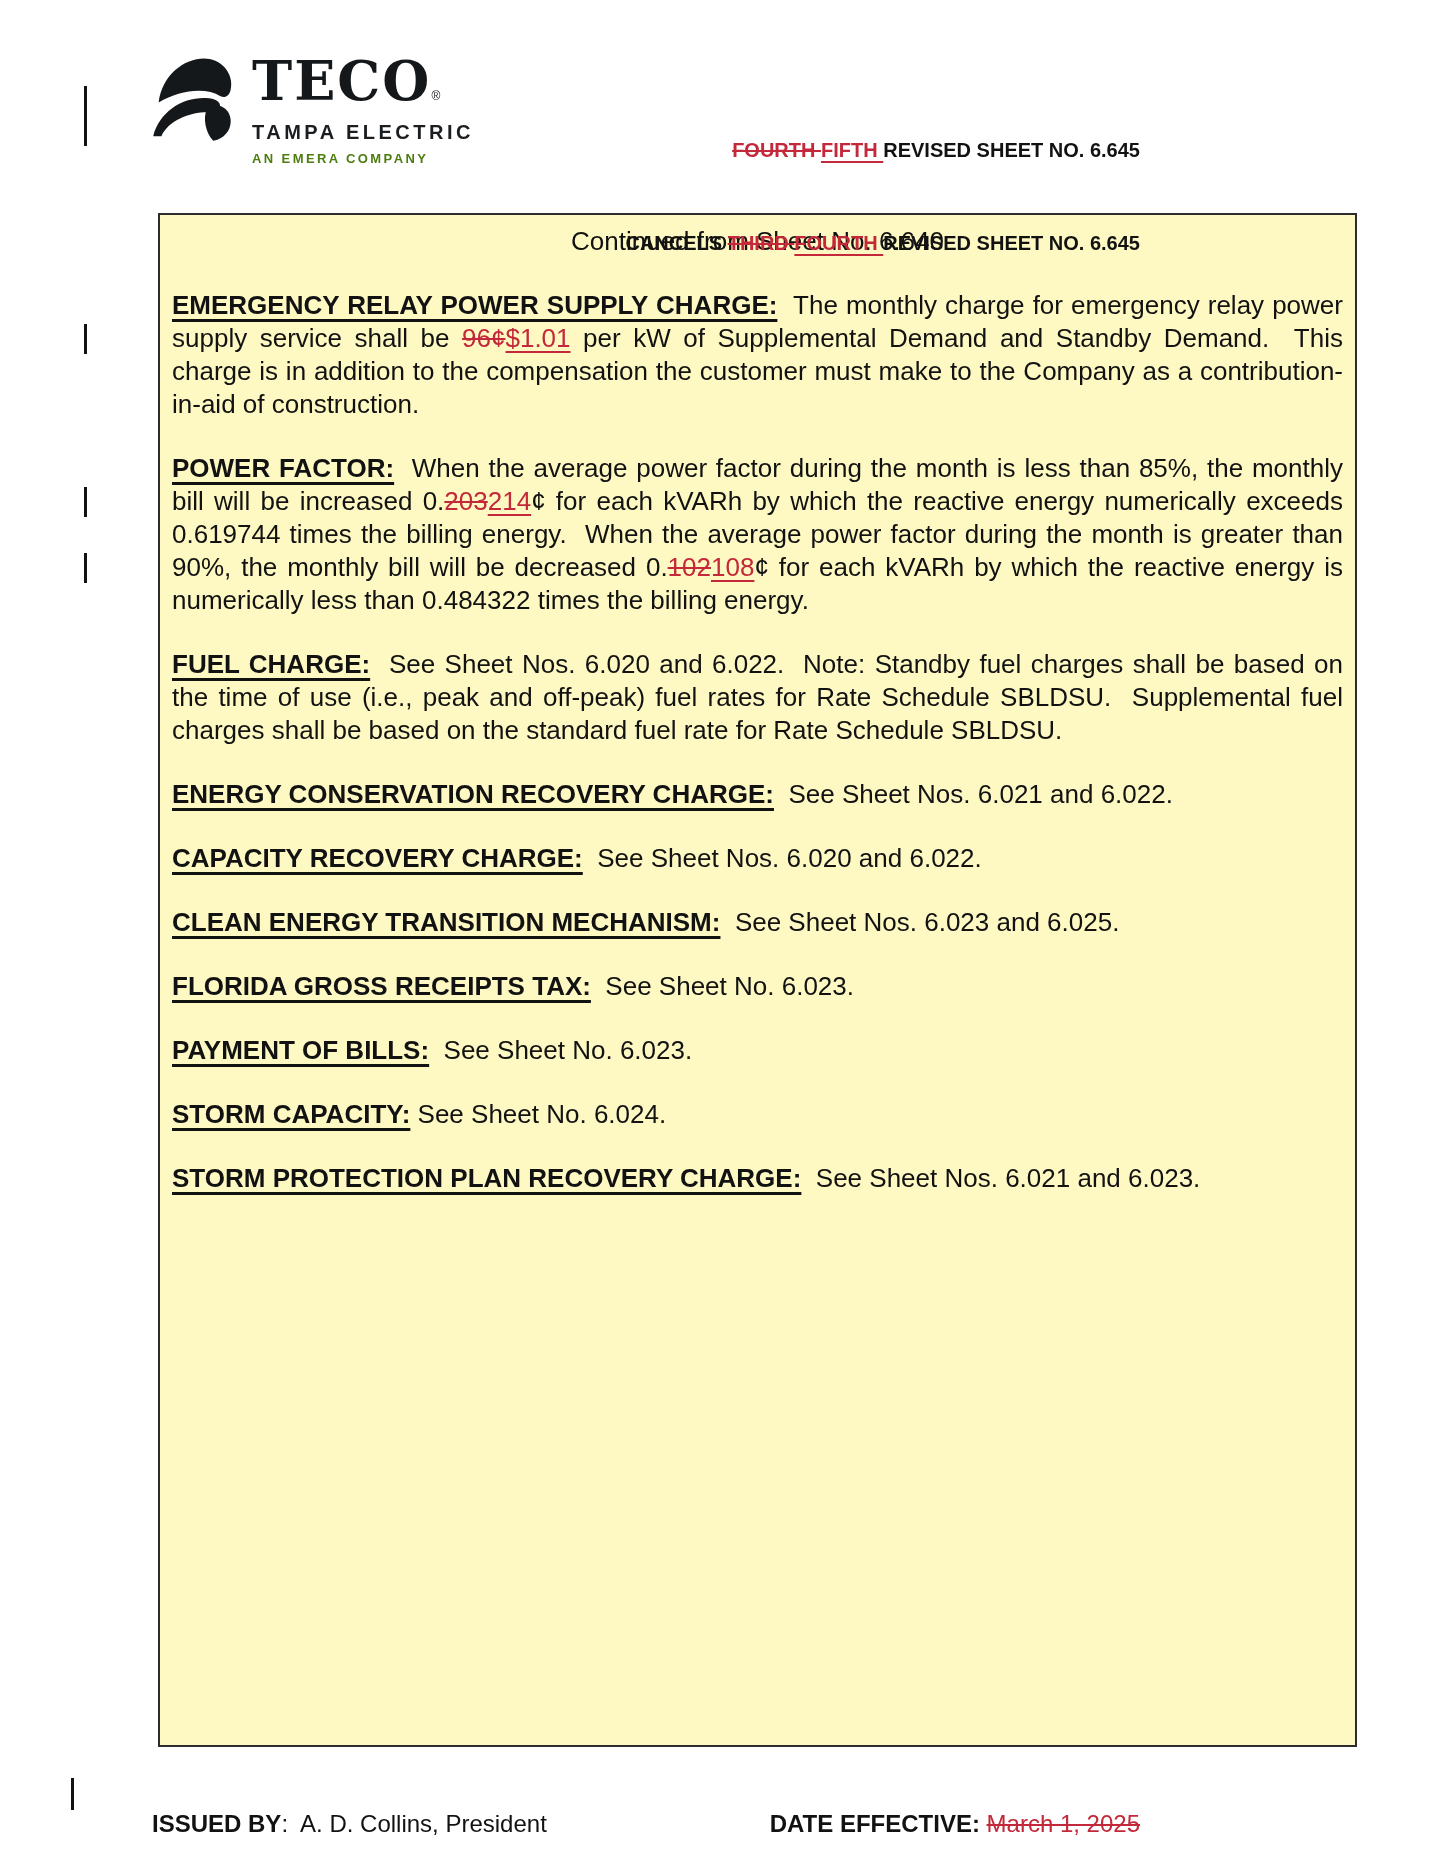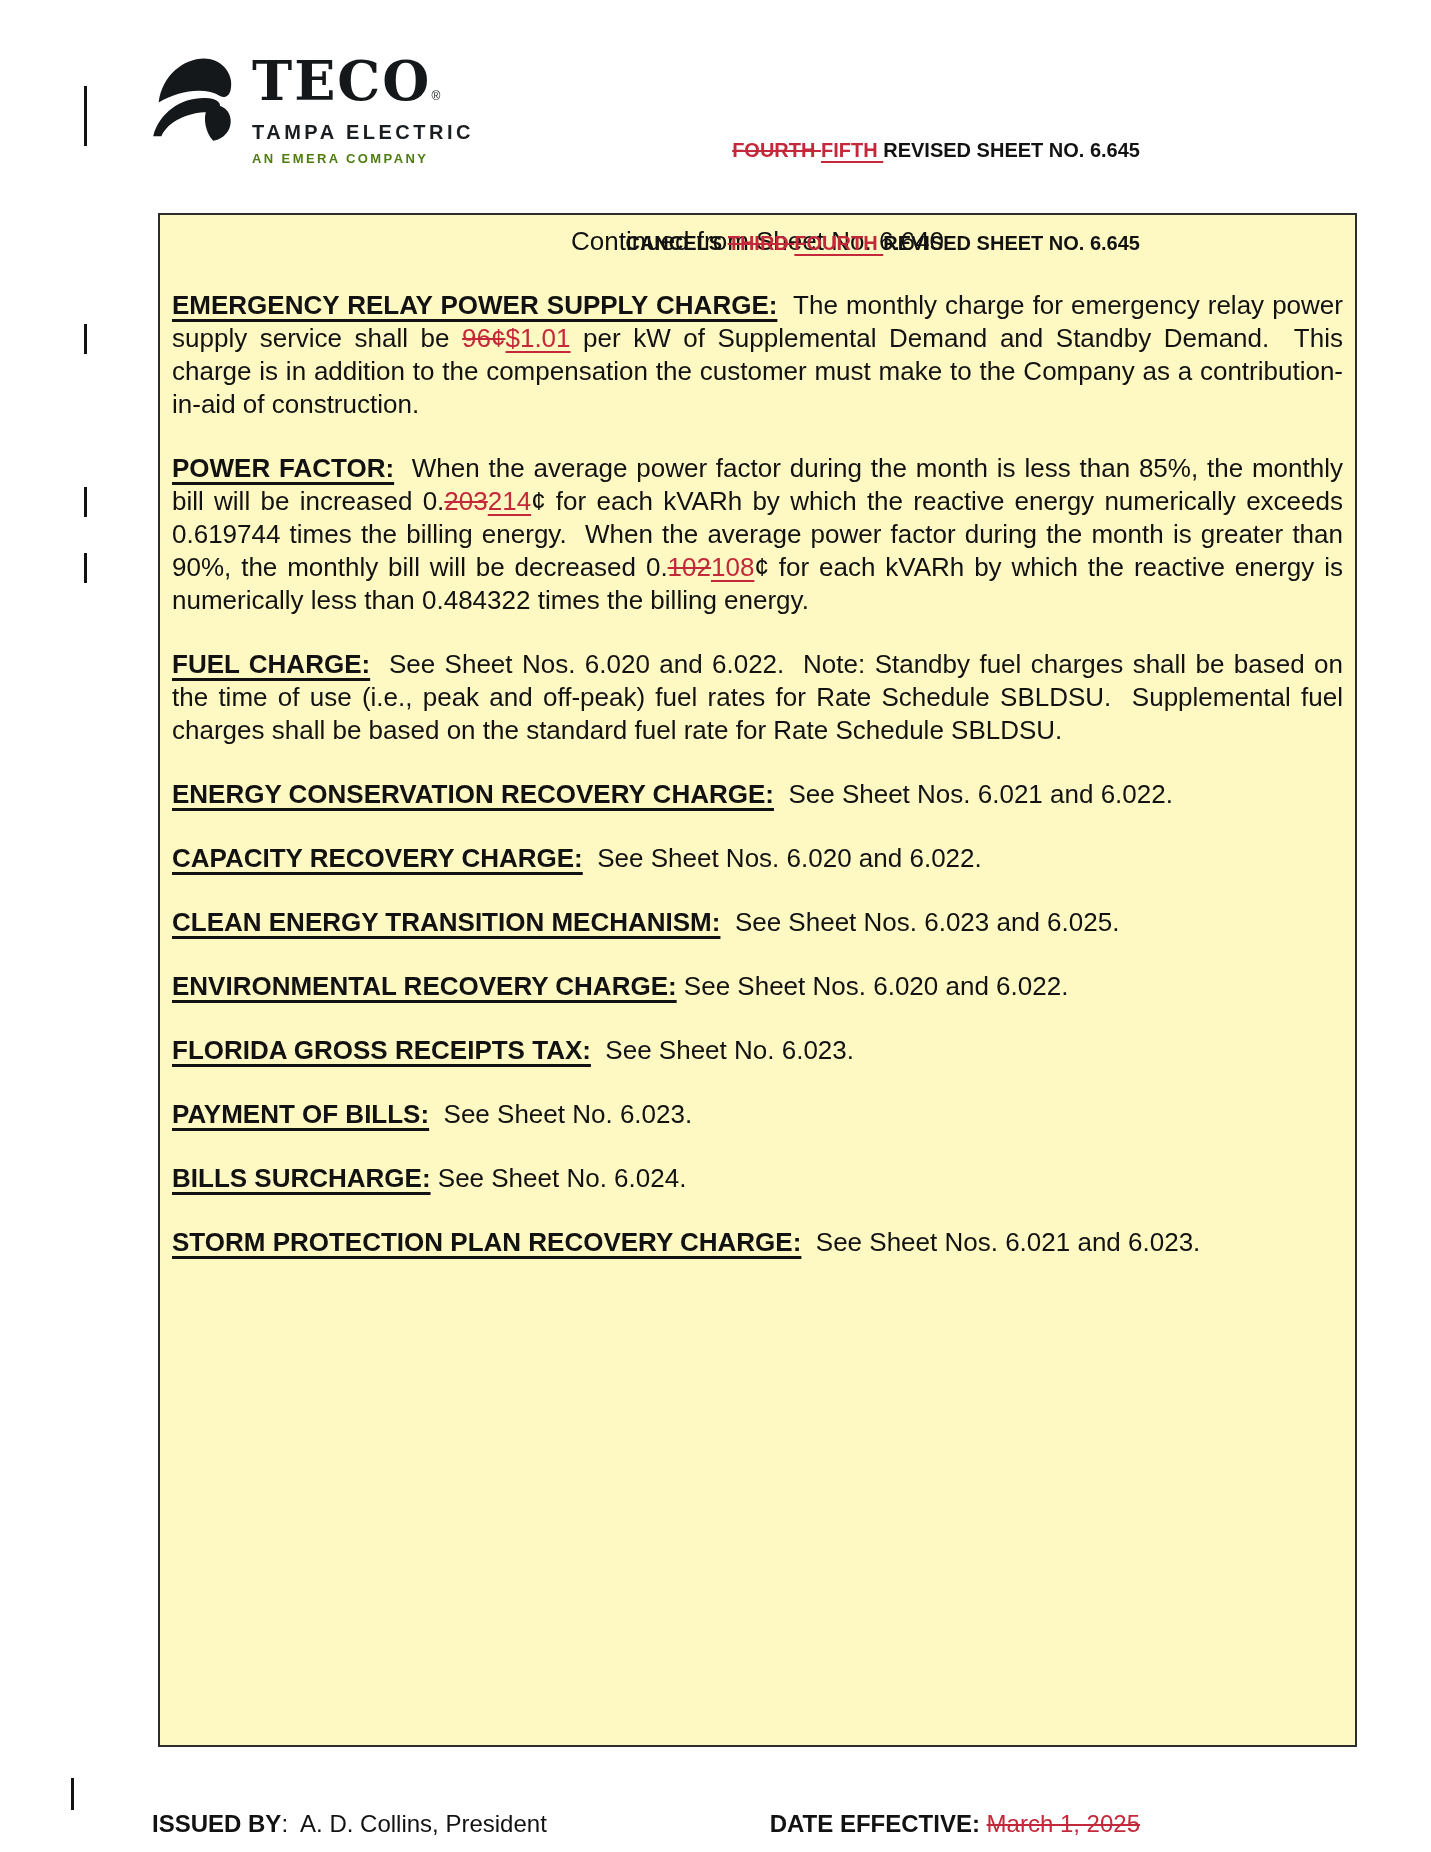--- a/index.html
+++ b/index.html
@@ -84,24 +84,23 @@
 
   <div class="sheet-box">
     <div class="continued">Continued from Sheet No. 6.640</div>
     <div id="sections">
         <p class="section"><span class="hd">EMERGENCY RELAY POWER SUPPLY CHARGE:</span><span class="txt">  The monthly charge for emergency relay power supply service shall be </span><span class="del">96¢</span><span class="ins">$1.01</span><span class="txt"> per kW of Supplemental Demand and Standby Demand.  This charge is in addition to the compensation the customer must make to the Company as a contribution-in-aid of construction.</span></p>
         <p class="section"><span class="hd">POWER FACTOR:</span><span class="txt">  When the average power factor during the month is less than 85%, the monthly bill will be increased 0.</span><span class="del">203</span><span class="ins">214</span><span class="txt">¢ for each kVARh by which the reactive energy numerically exceeds 0.619744 times the billing energy.  When the average power factor during the month is greater than 90%, the monthly bill will be decreased 0.</span><span class="del">102</span><span class="ins">108</span><span class="txt">¢ for each kVARh by which the reactive energy is numerically less than 0.484322 times the billing energy.</span></p>
         <p class="section"><span class="hd">FUEL CHARGE:</span><span class="txt">  See Sheet Nos. 6.020 and 6.022.  Note: Standby fuel charges shall be based on the time of use (i.e., peak and off-peak) fuel rates for Rate Schedule SBLDSU.  Supplemental fuel charges shall be based on the standard fuel rate for Rate Schedule SBLDSU.</span></p>
         <p class="section"><span class="hd">ENERGY CONSERVATION RECOVERY CHARGE:</span><span class="txt">  See Sheet Nos. 6.021 and 6.022.</span></p>
         <p class="section"><span class="hd">CAPACITY RECOVERY CHARGE:</span><span class="txt">  See Sheet Nos. 6.020 and 6.022.</span></p>
         <p class="section"><span class="hd">CLEAN ENERGY TRANSITION MECHANISM:</span><span class="txt">  See Sheet Nos. 6.023 and 6.025.</span></p>
-        <p class="section"><span class="hd">ENVIRONMENTAL RECOVERY CHARGE:</span><span class="txt"> See Sheet Nos. 6.020 and 6.022.</span></p>
         <p class="section"><span class="hd">FLORIDA GROSS RECEIPTS TAX:</span><span class="txt">  See Sheet No. 6.023.</span></p>
         <p class="section"><span class="hd">PAYMENT OF BILLS:</span><span class="txt">  See Sheet No. 6.023.</span></p>
-        <p class="section"><span class="hd">BILLS SURCHARGE:</span><span class="txt"> See Sheet No. 6.024.</span></p>
+        <p class="section"><span class="hd">STORM CAPACITY:</span><span class="txt"> See Sheet No. 6.024.</span></p>
         <p class="section"><span class="hd">STORM PROTECTION PLAN RECOVERY CHARGE:</span><span class="txt">  See Sheet Nos. 6.021 and 6.023.</span></p>
       </div>
   </div>
 
   <div class="footer">
     <div><span class="f-label">ISSUED BY</span><span>:  </span><span>A. D. Collins, President</span></div>
     <div><span class="f-label">DATE EFFECTIVE:</span><span> </span><span class="f-date-value">March 1, 2025</span></div>
   </div>
 
 <div class="change-bar" style="left: 84px; top: 86px; height: 60px;"></div>

